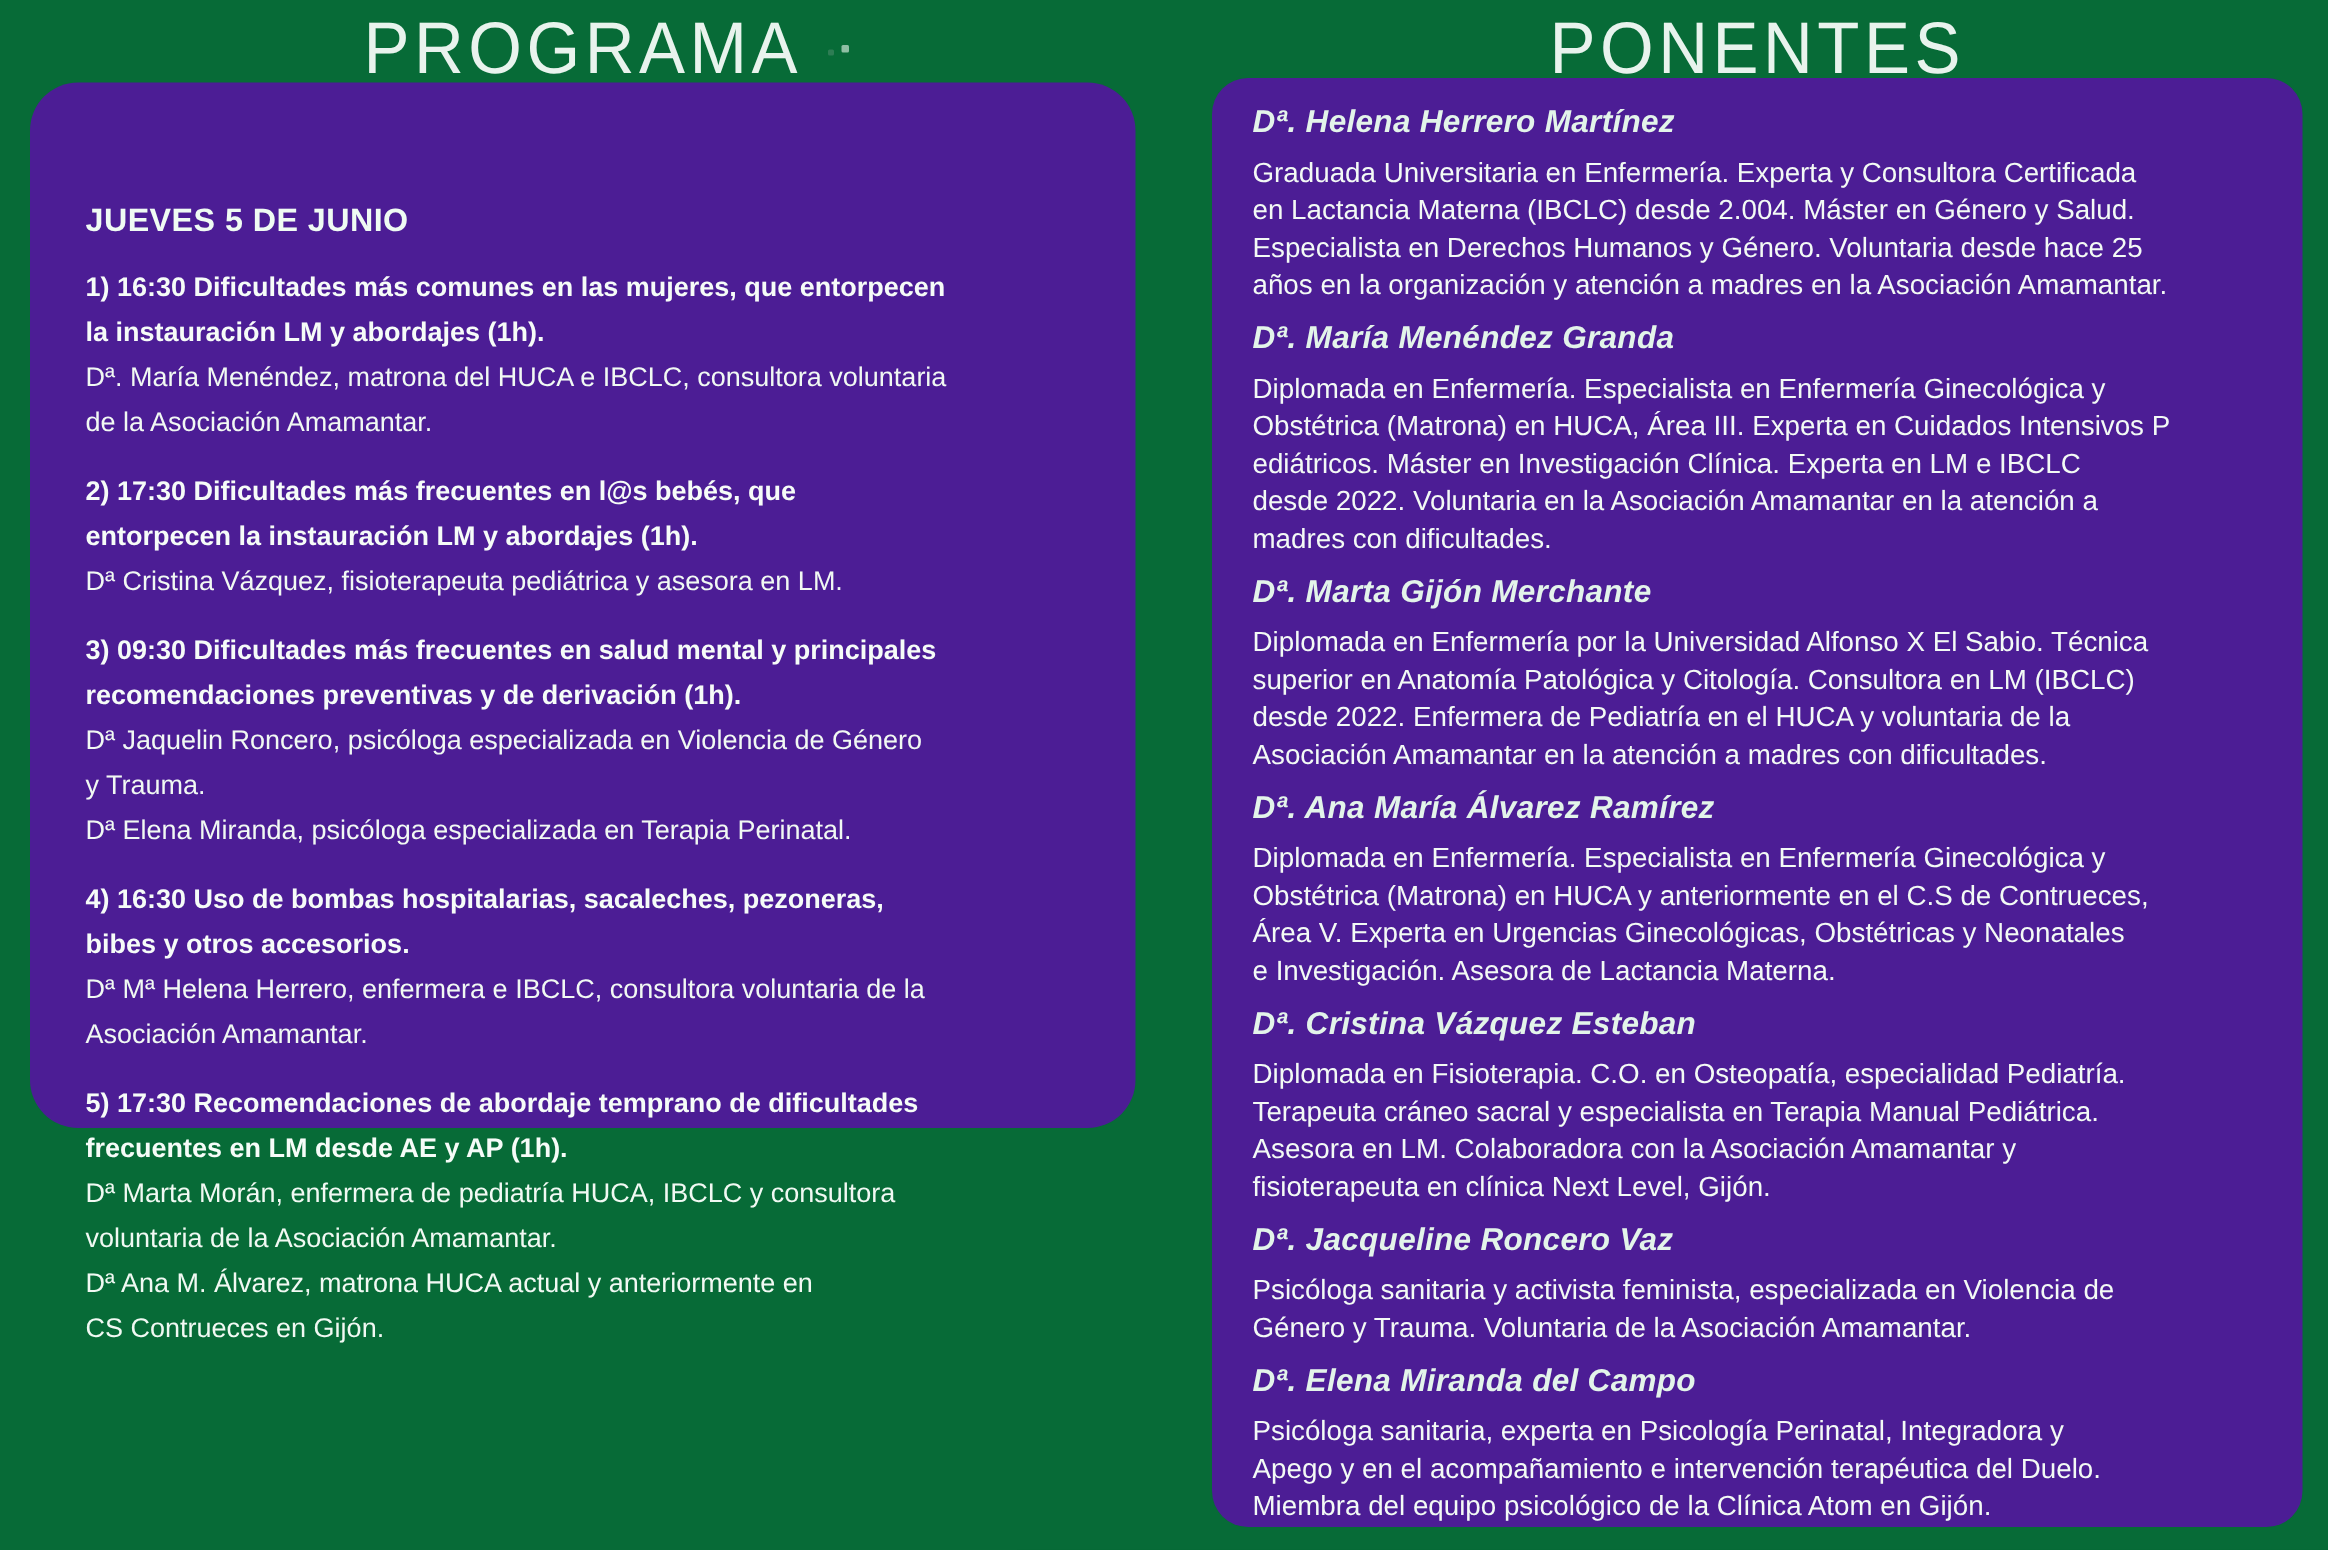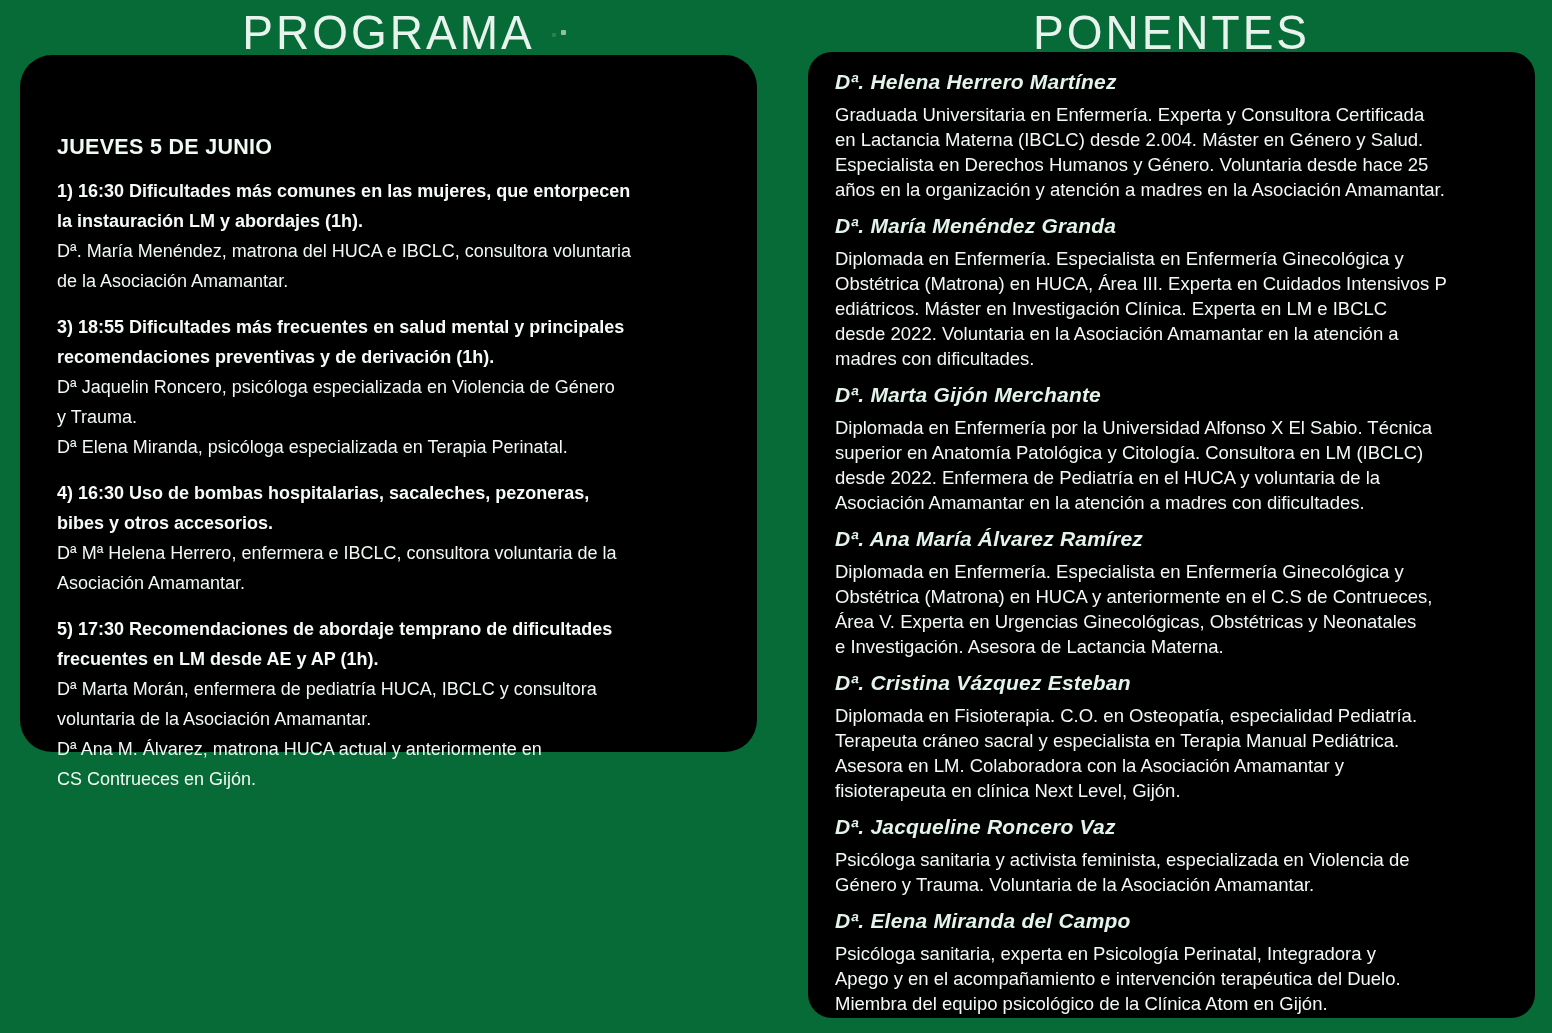--- a/index.html
+++ b/index.html
@@ -17,21 +17,21 @@
     transform:scaleY(1.06); transform-origin:top;
   }
   .col-title.left  { left:20px;  width:737px; }
   .col-title.right { left:808px; width:727px; }
 
   .artifact-dot { position:absolute; border-radius:1px; }
   .artifact-dot.d1 { left:552px; top:33px; width:4px; height:4px; background:#2E7D54; }
   .artifact-dot.d2 { left:561px; top:30px; width:5px; height:5px; background:#8FBFA4; }
 
   .panel {
-    position:absolute; background:#000000; box-sizing:border-box;
+    position:absolute; background:#4c1d95; box-sizing:border-box;
     color:#F4FBF7;
   }
   .panel.left {
     left:20px; top:55px; width:737px; height:697px;
     border-radius:32px; padding:80px 22px 0 37px;
   }
   .panel.right {
     left:808px; top:52px; width:727px; height:966px;
     border-radius:24px; padding:18px 18px 0 27px;
   }
@@ -70,23 +70,28 @@
 <section class="panel left">
   <h2 class="day-heading">JUEVES 5 DE JUNIO</h2>
 
   <div class="program-item">
     <p class="item-title">1) 16:30 Dificultades más comunes en las mujeres, que entorpecen
 la instauración LM y abordajes (1h).</p>
     <p class="item-speakers">Dª. María Menéndez, matrona del HUCA e IBCLC, consultora voluntaria
 de la Asociación Amamantar.</p>
   </div>
 
+  <div class="program-item">
+    <p class="item-title">2) 17:30 Dificultades más frecuentes en l@s bebés, que
+entorpecen la instauración LM y abordajes (1h).</p>
+    <p class="item-speakers">Dª Cristina Vázquez, fisioterapeuta pediátrica y asesora en LM.</p>
+  </div>
 
   <div class="program-item">
-    <p class="item-title">3) 18:55 Dificultades más frecuentes en salud mental y principales
+    <p class="item-title">3) 09:30 Dificultades más frecuentes en salud mental y principales
 recomendaciones preventivas y de derivación (1h).</p>
     <p class="item-speakers">Dª Jaquelin Roncero, psicóloga especializada en Violencia de Género
 y Trauma.
 Dª Elena Miranda, psicóloga especializada en Terapia Perinatal.</p>
   </div>
 
 
   <div class="program-item">
     <p class="item-title">4) 16:30 Uso de bombas hospitalarias, sacaleches, pezoneras,
 bibes y otros accesorios.</p>

